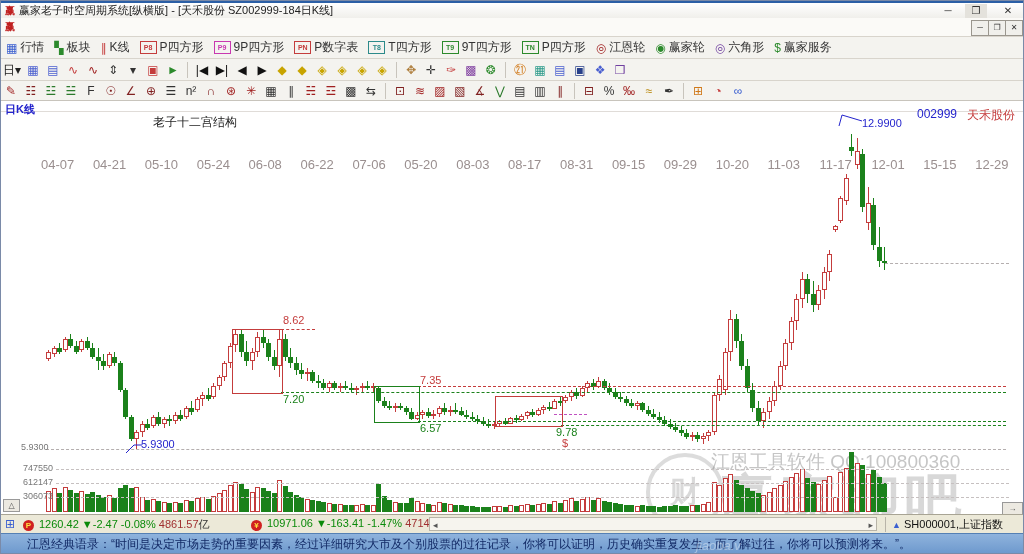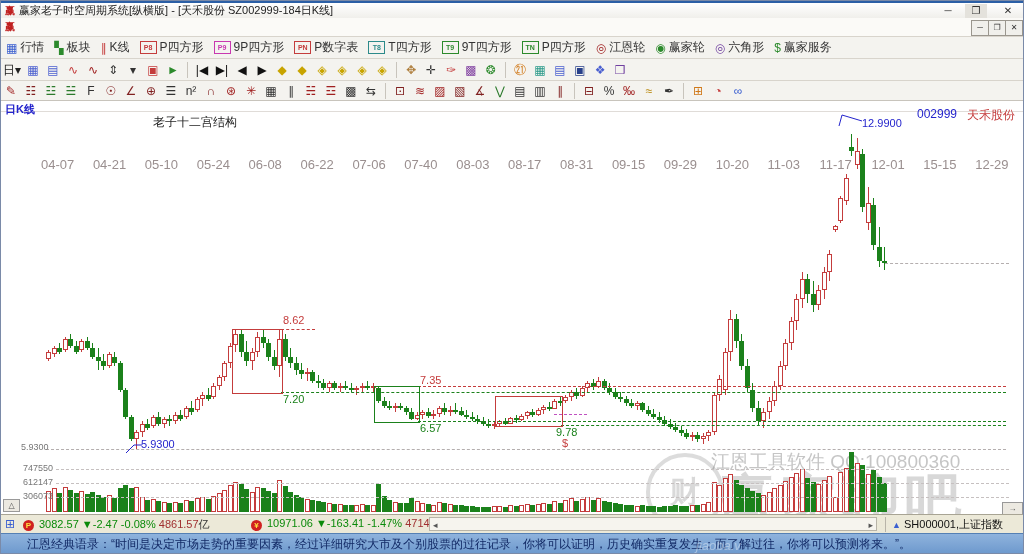--- a/index.html
+++ b/index.html
@@ -206,21 +206,21 @@
 
   <div id="chart" class="row">
     <div>
         <span class="date" style="left: 40px;">04-07</span>
         <span class="date" style="left: 91.9px;">04-21</span>
         <span class="date" style="left: 143.8px;">05-10</span>
         <span class="date" style="left: 195.7px;">05-24</span>
         <span class="date" style="left: 247.6px;">06-08</span>
         <span class="date" style="left: 299.5px;">06-22</span>
         <span class="date" style="left: 351.4px;">07-06</span>
-        <span class="date" style="left: 403.3px;">07-40</span>
+        <span class="date" style="left: 403.3px;">05-20</span>
         <span class="date" style="left: 455.2px;">08-03</span>
         <span class="date" style="left: 507.1px;">08-17</span>
         <span class="date" style="left: 559px;">08-31</span>
         <span class="date" style="left: 610.9px;">09-15</span>
         <span class="date" style="left: 662.8px;">09-29</span>
         <span class="date" style="left: 714.7px;">10-20</span>
         <span class="date" style="left: 766.6px;">11-03</span>
         <span class="date" style="left: 818.5px;">11-17</span>
         <span class="date" style="left: 870.4px;">12-01</span>
         <span class="date" style="left: 922.3px;">15-15</span>
@@ -735,21 +735,21 @@
     </svg>
 
     <div class="cornerbtn" style="left:2px;top:398px;width:15px;height:11px;line-height:11px">△</div>
     <div class="cornerbtn" style="left:1001px;top:401px;width:19px;height:11px;line-height:11px">→</div>
   </div>
 
   <div id="statusbar" class="row">
     <span class="sb" style="left:4px;color:#3a5fd0;font-size:12px">⊞</span>
     <span class="sb" style="left:22px"><span class="circ">P</span></span>
     <span class="sb" style="left:38px">
-      <span class="green">3082.57</span>
+      <span class="green">1260.42</span>
       <span class="green">▼-2.47</span>
       <span class="green">-0.08%</span>
       <span class="dred">4861.57</span><span style="color:#333">亿</span>
     </span>
     <span class="sb" style="left:250px"><span class="circ">¥</span></span>
     <span class="sb" style="left:266px">
       <span class="green">10971.06</span>
       <span class="green">▼-163.41</span>
       <span class="green">-1.47%</span>
       <span class="dred">4714.2</span>

